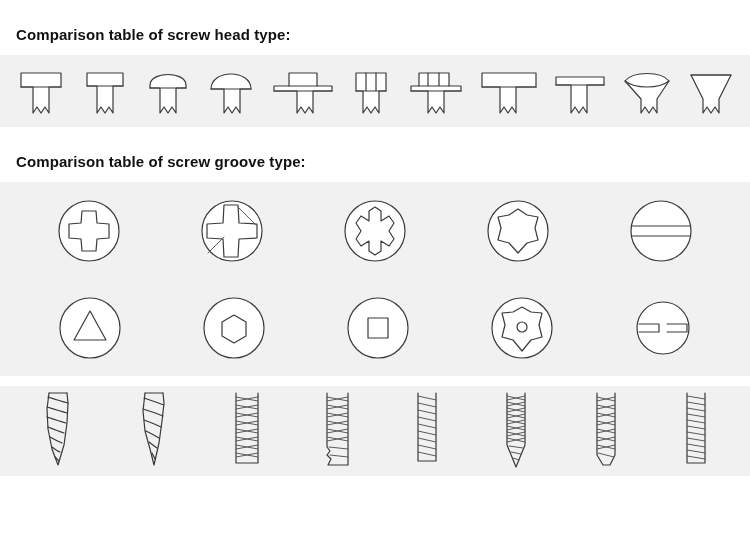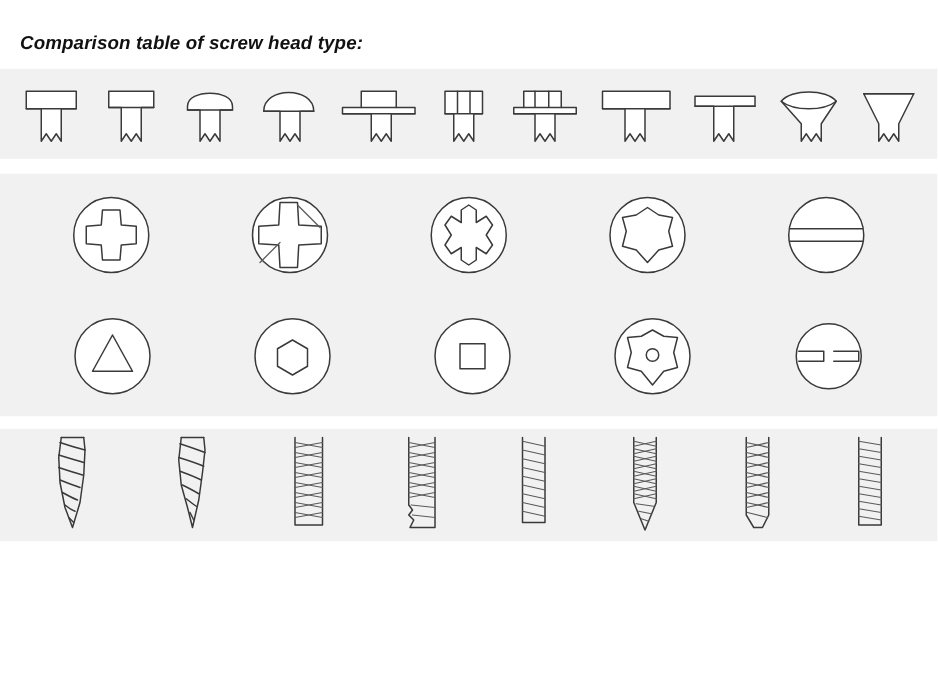--- a/index.html
+++ b/index.html
@@ -44,21 +44,21 @@
   }
   .band-tooth {
     height: 90px;
     padding: 0 10px;
   }
   .cell {
     display: flex;
     align-items: center;
     justify-content: center;
   }
-  .ttl-1 { margin-top: 26px; font-style: italic; }
+  .ttl-1 { margin-top: 26px; }
   .gap-a { height: 12px; }
   .ttl-2 { margin-top: 26px; }
   .gap-b { height: 12px; }
   .ttl-3 { margin-top: 22px; }
   .gap-c { height: 10px; }
   svg { display: block; }
   .ln {
     fill: none;
     stroke: #3a3a3a;
     stroke-width: 1.2;
@@ -160,20 +160,21 @@
 
     <div class="cell">
       <svg width="48" height="56" viewBox="0 0 48 56" aria-hidden="true">
         <path class="fillw" d="M4 12 H44 L32 36 V50 L28 44 L24 50 L20 44 L16 50 V36 Z"></path>
         <path class="ln" d="M4 12 H44"></path>
       </svg>
     </div>
 
   </div>
 
+  <div class="section-title ttl-2">Comparison table of screw groove type:</div>
   <div class="gap-b"></div>
 
   <div class="band band-groove">
 
     <div class="cell">
       <svg width="76" height="76" viewBox="0 0 76 76" aria-hidden="true">
         <circle class="fillw" cx="38" cy="38" r="30"></circle>
         <path class="ln" d="M31 18 H45 L46 30 L58 31 V45 L46 46 L45 58 H31 L30 46 L18 45 V31 L30 30 Z"></path>
       </svg>
     </div>

